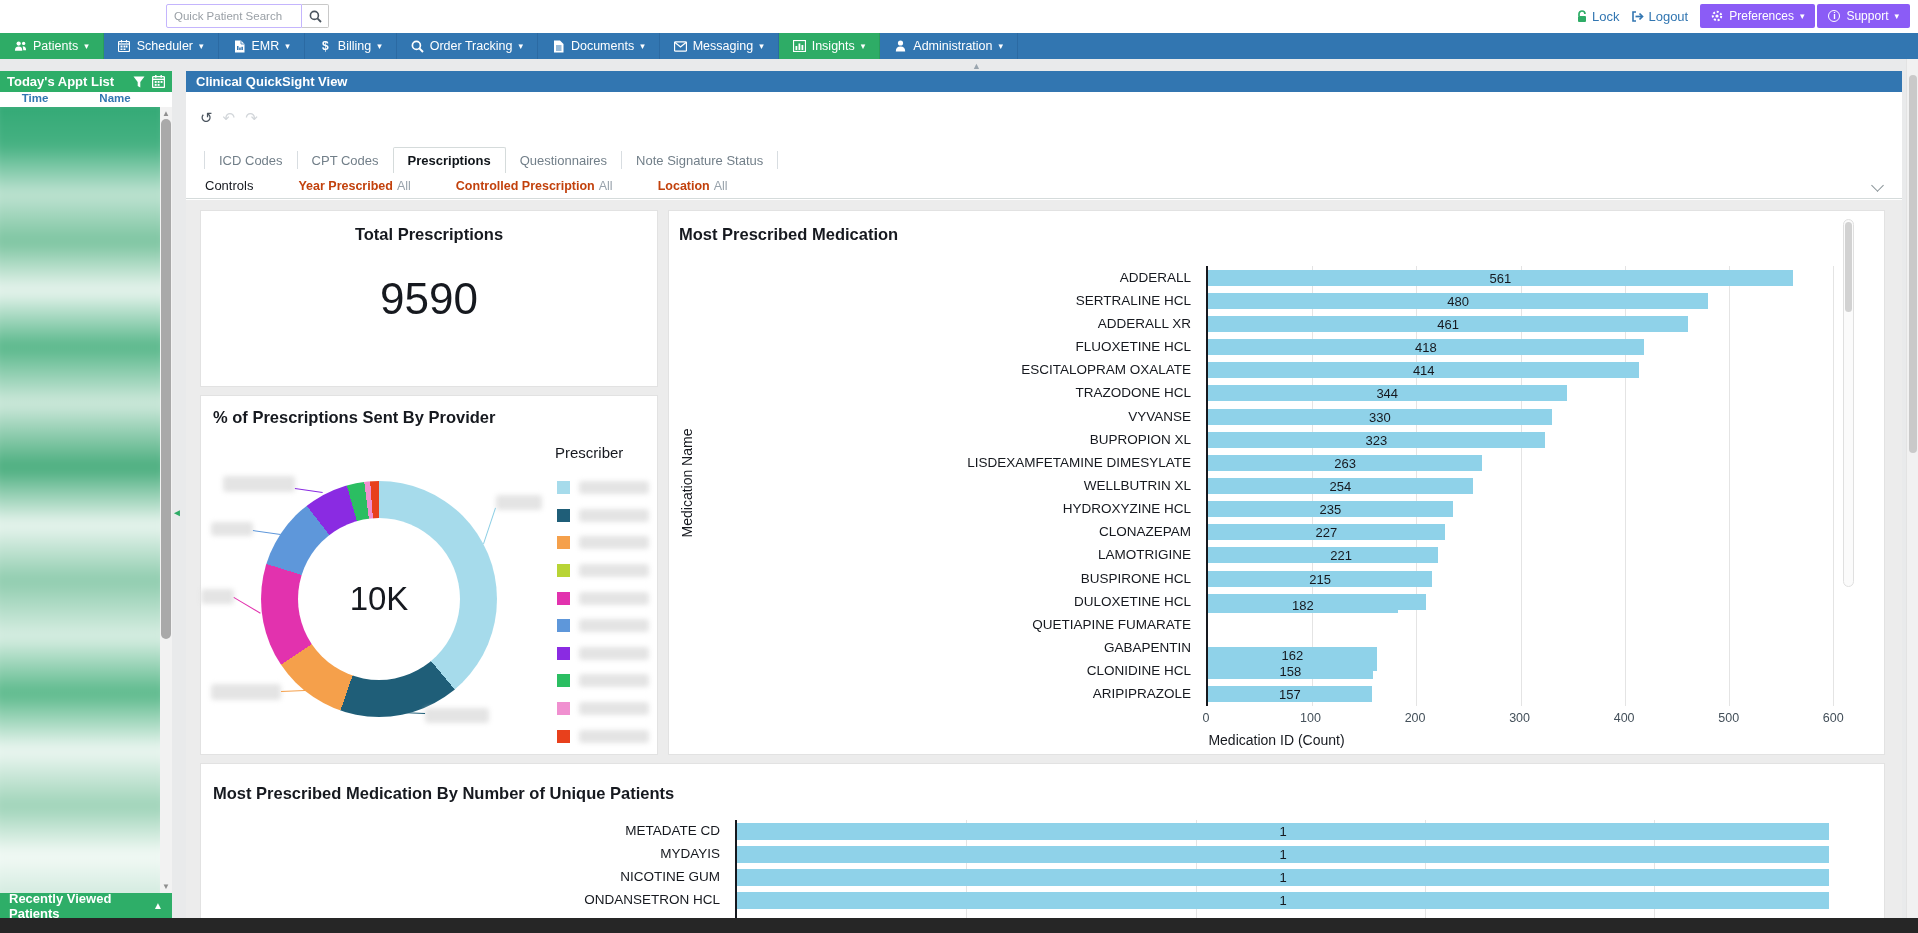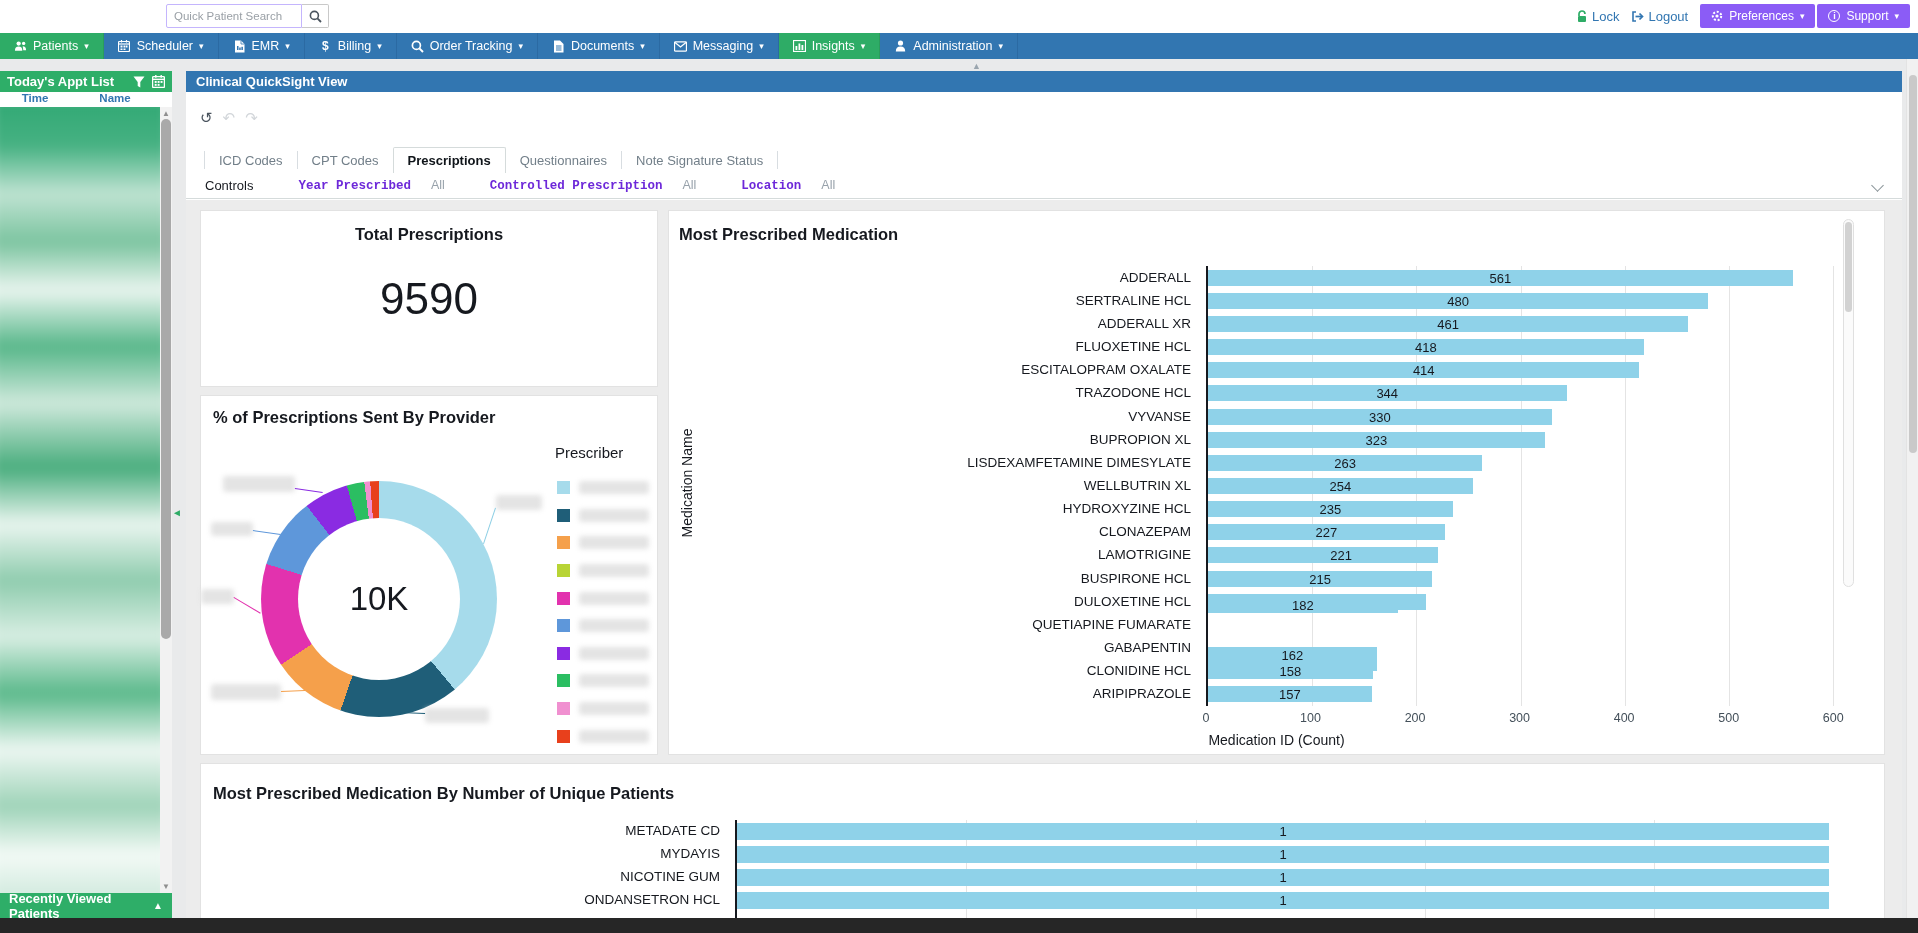--- a/index.html
+++ b/index.html
@@ -66,22 +66,22 @@
   .tabs{ position:absolute; left:18px; top:55px; right:20px; height:26px; display:flex; align-items:stretch; font-size:13px; }
   .tab-sep{ width:1px; background:#d8dde1; margin:4px 0; }
   .tab{ color:#727f89; padding:0 14px; display:flex; align-items:center; cursor:pointer; }
   .tab.active{ color:#0f1419; font-weight:bold; background:#fff; border:1px solid #d5dbdb; border-bottom:none;
                border-radius:2px 2px 0 0; }
 
   .controls-row{ position:absolute; left:0; right:0; top:81px; height:26px; border-bottom:1px solid #d5dbdb;
                  display:flex; align-items:center; font-size:12.5px; }
   .controls-label{ color:#16191f; font-size:13px; margin-left:19px; }
   .filter{ margin-left:45px; cursor:pointer; }
-  .filter b{ color:#6d28d9;font-family:Liberation Mono, monospace; }
-  .filter span{ color:#98a2ab; margin-left:20px; }
+  .filter b{ color:#c2410c; }
+  .filter span{ color:#98a2ab; margin-left:4px; }
   .controls-chevron{ position:absolute; right:20px; top:8px; width:9px; height:9px;
                      border-right:1.6px solid #879196; border-bottom:1.6px solid #879196;
                      transform:rotate(45deg); cursor:pointer; }
 
   .dash{ position:absolute; left:0; right:0; top:108px; bottom:0; background:#ececec; overflow:hidden; }
   .card{ position:absolute; background:#fff; border:1px solid #e2e2e2; }
   .card-title{ font-size:16.5px; font-weight:bold; color:#16191f; }
 
   
   .card-total{ left:14px; top:10px; width:458px; height:177px; }

